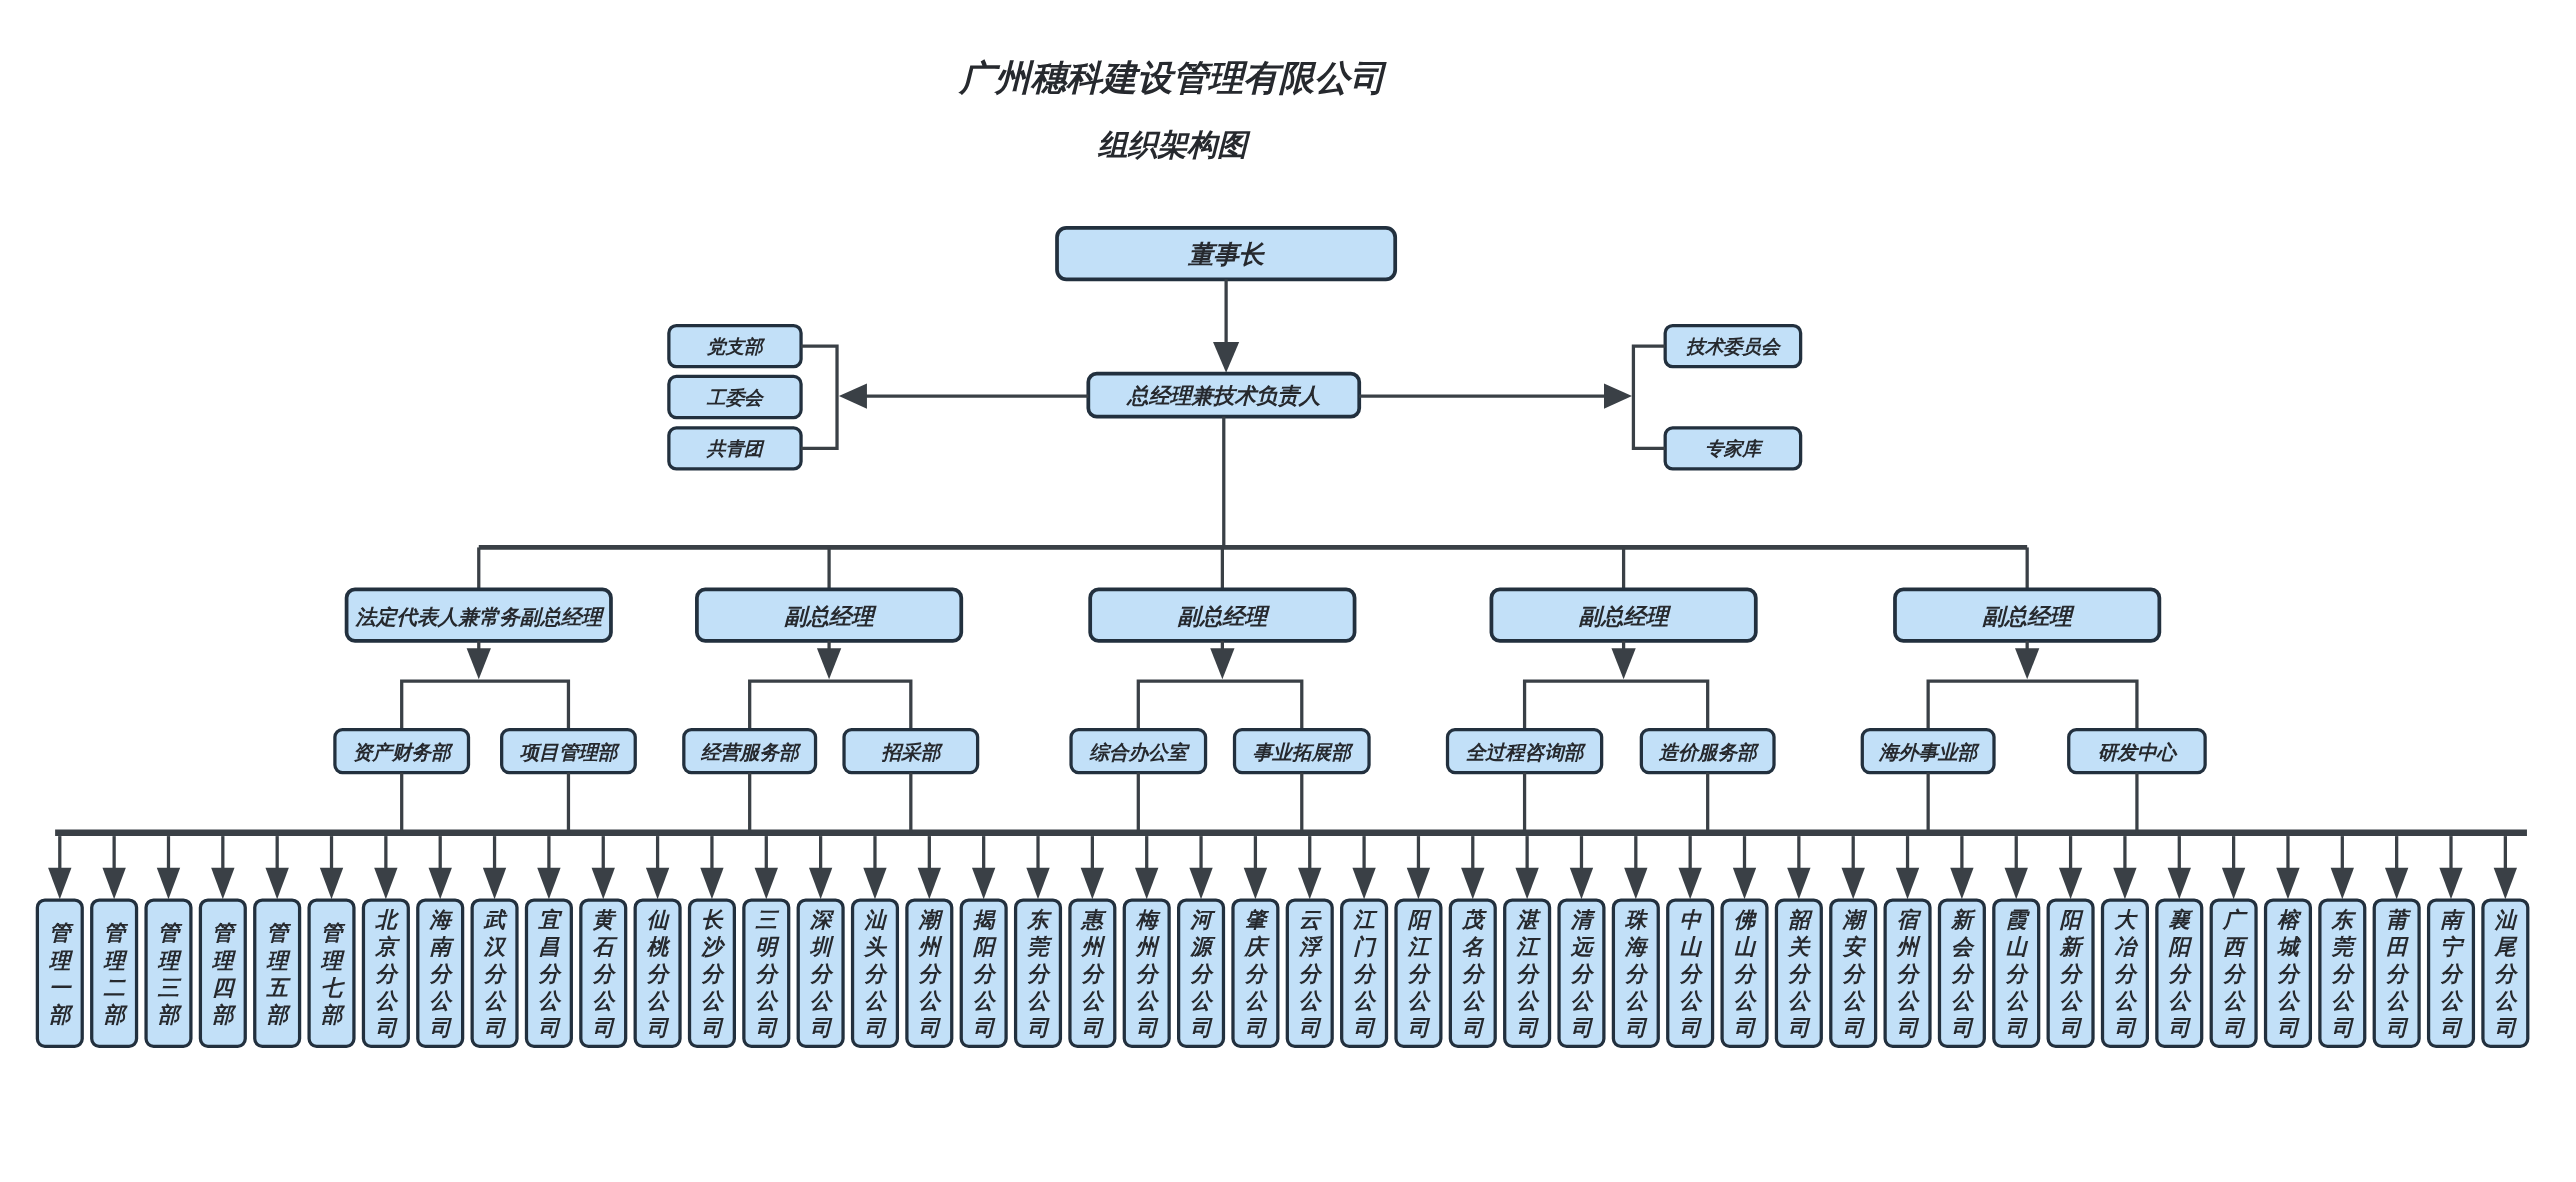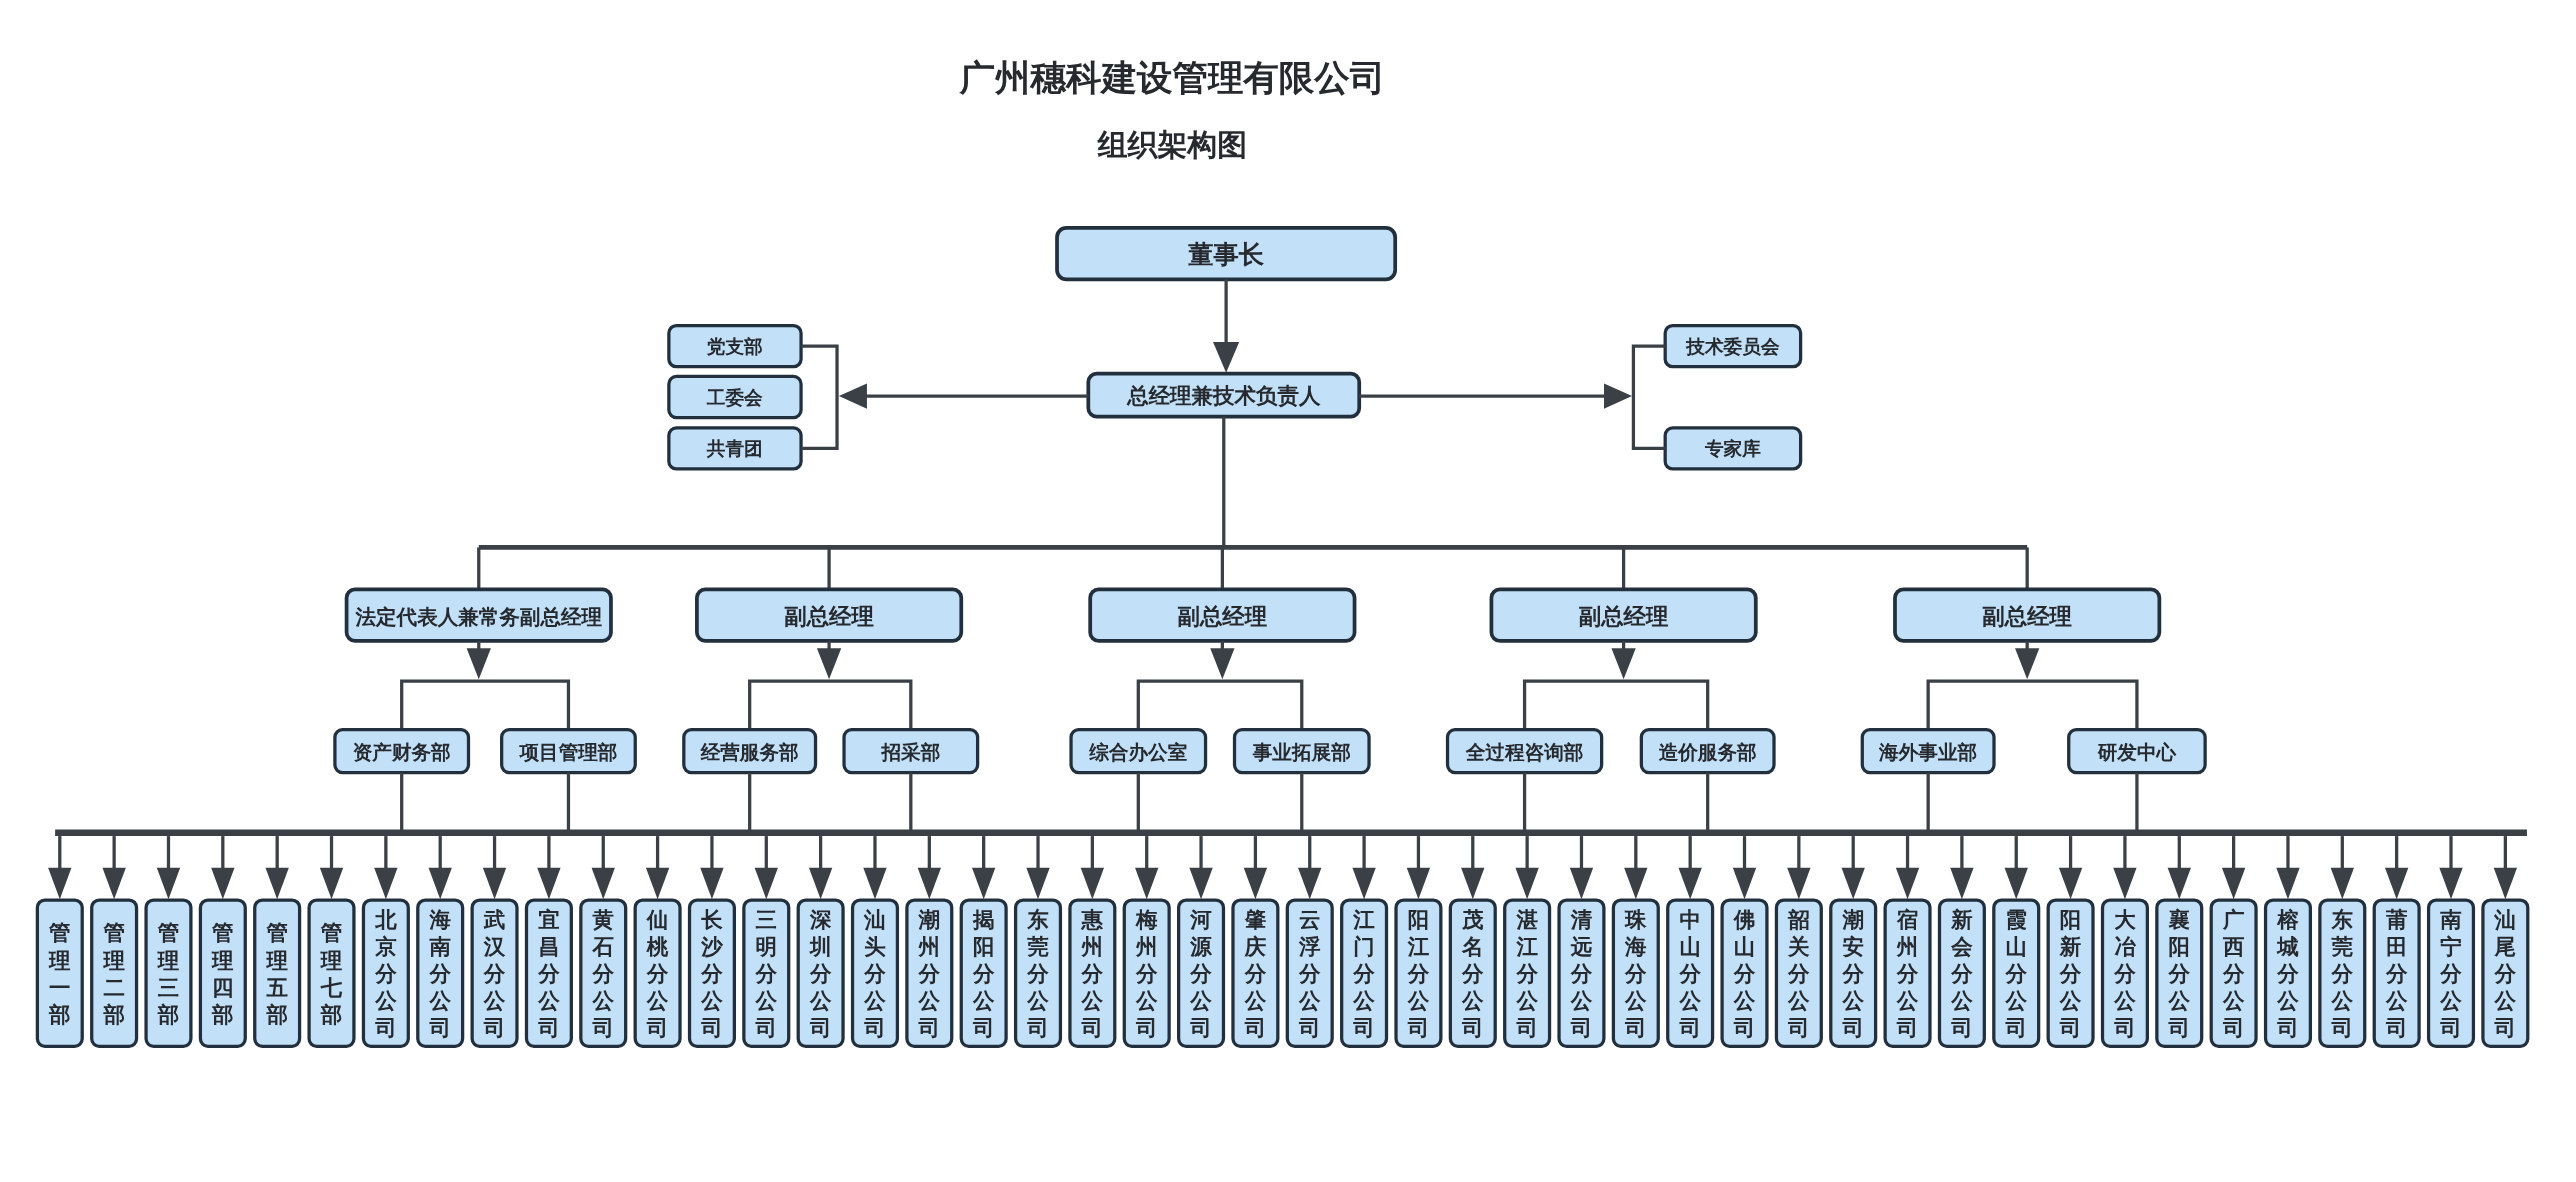--- a/index.html
+++ b/index.html
@@ -1,16 +1,16 @@
 <!DOCTYPE html>
 <html style="font-size:8.2px"><head>
 <meta charset="utf-8">
 <style>
   html,body{margin:0;padding:0;background:#ffffff;}
-  .stage{width:100%;background:#84cc16;}
+  .stage{width:100%;background:#84cc16;font-style:italic;}
   svg{display:block;width:100%;height:auto;background:#ffffff;}
   .box{fill:#C2E0F8;stroke:#22303E;stroke-width:8;}
   .box.sm{stroke-width:7;}
   .lbl{font-family:"Liberation Sans","DejaVu Sans",sans-serif;font-weight:bold;fill:#26292E;text-anchor:middle;}
   .ttl{font-size:76px;}
   .sub{font-size:64px;}
   .ln{stroke:#3A4046;stroke-width:7;fill:none;}
   .bus{stroke-width:10;}
   .bus2{stroke-width:14;}
   .ah{fill:#3A4046;stroke:none;}

